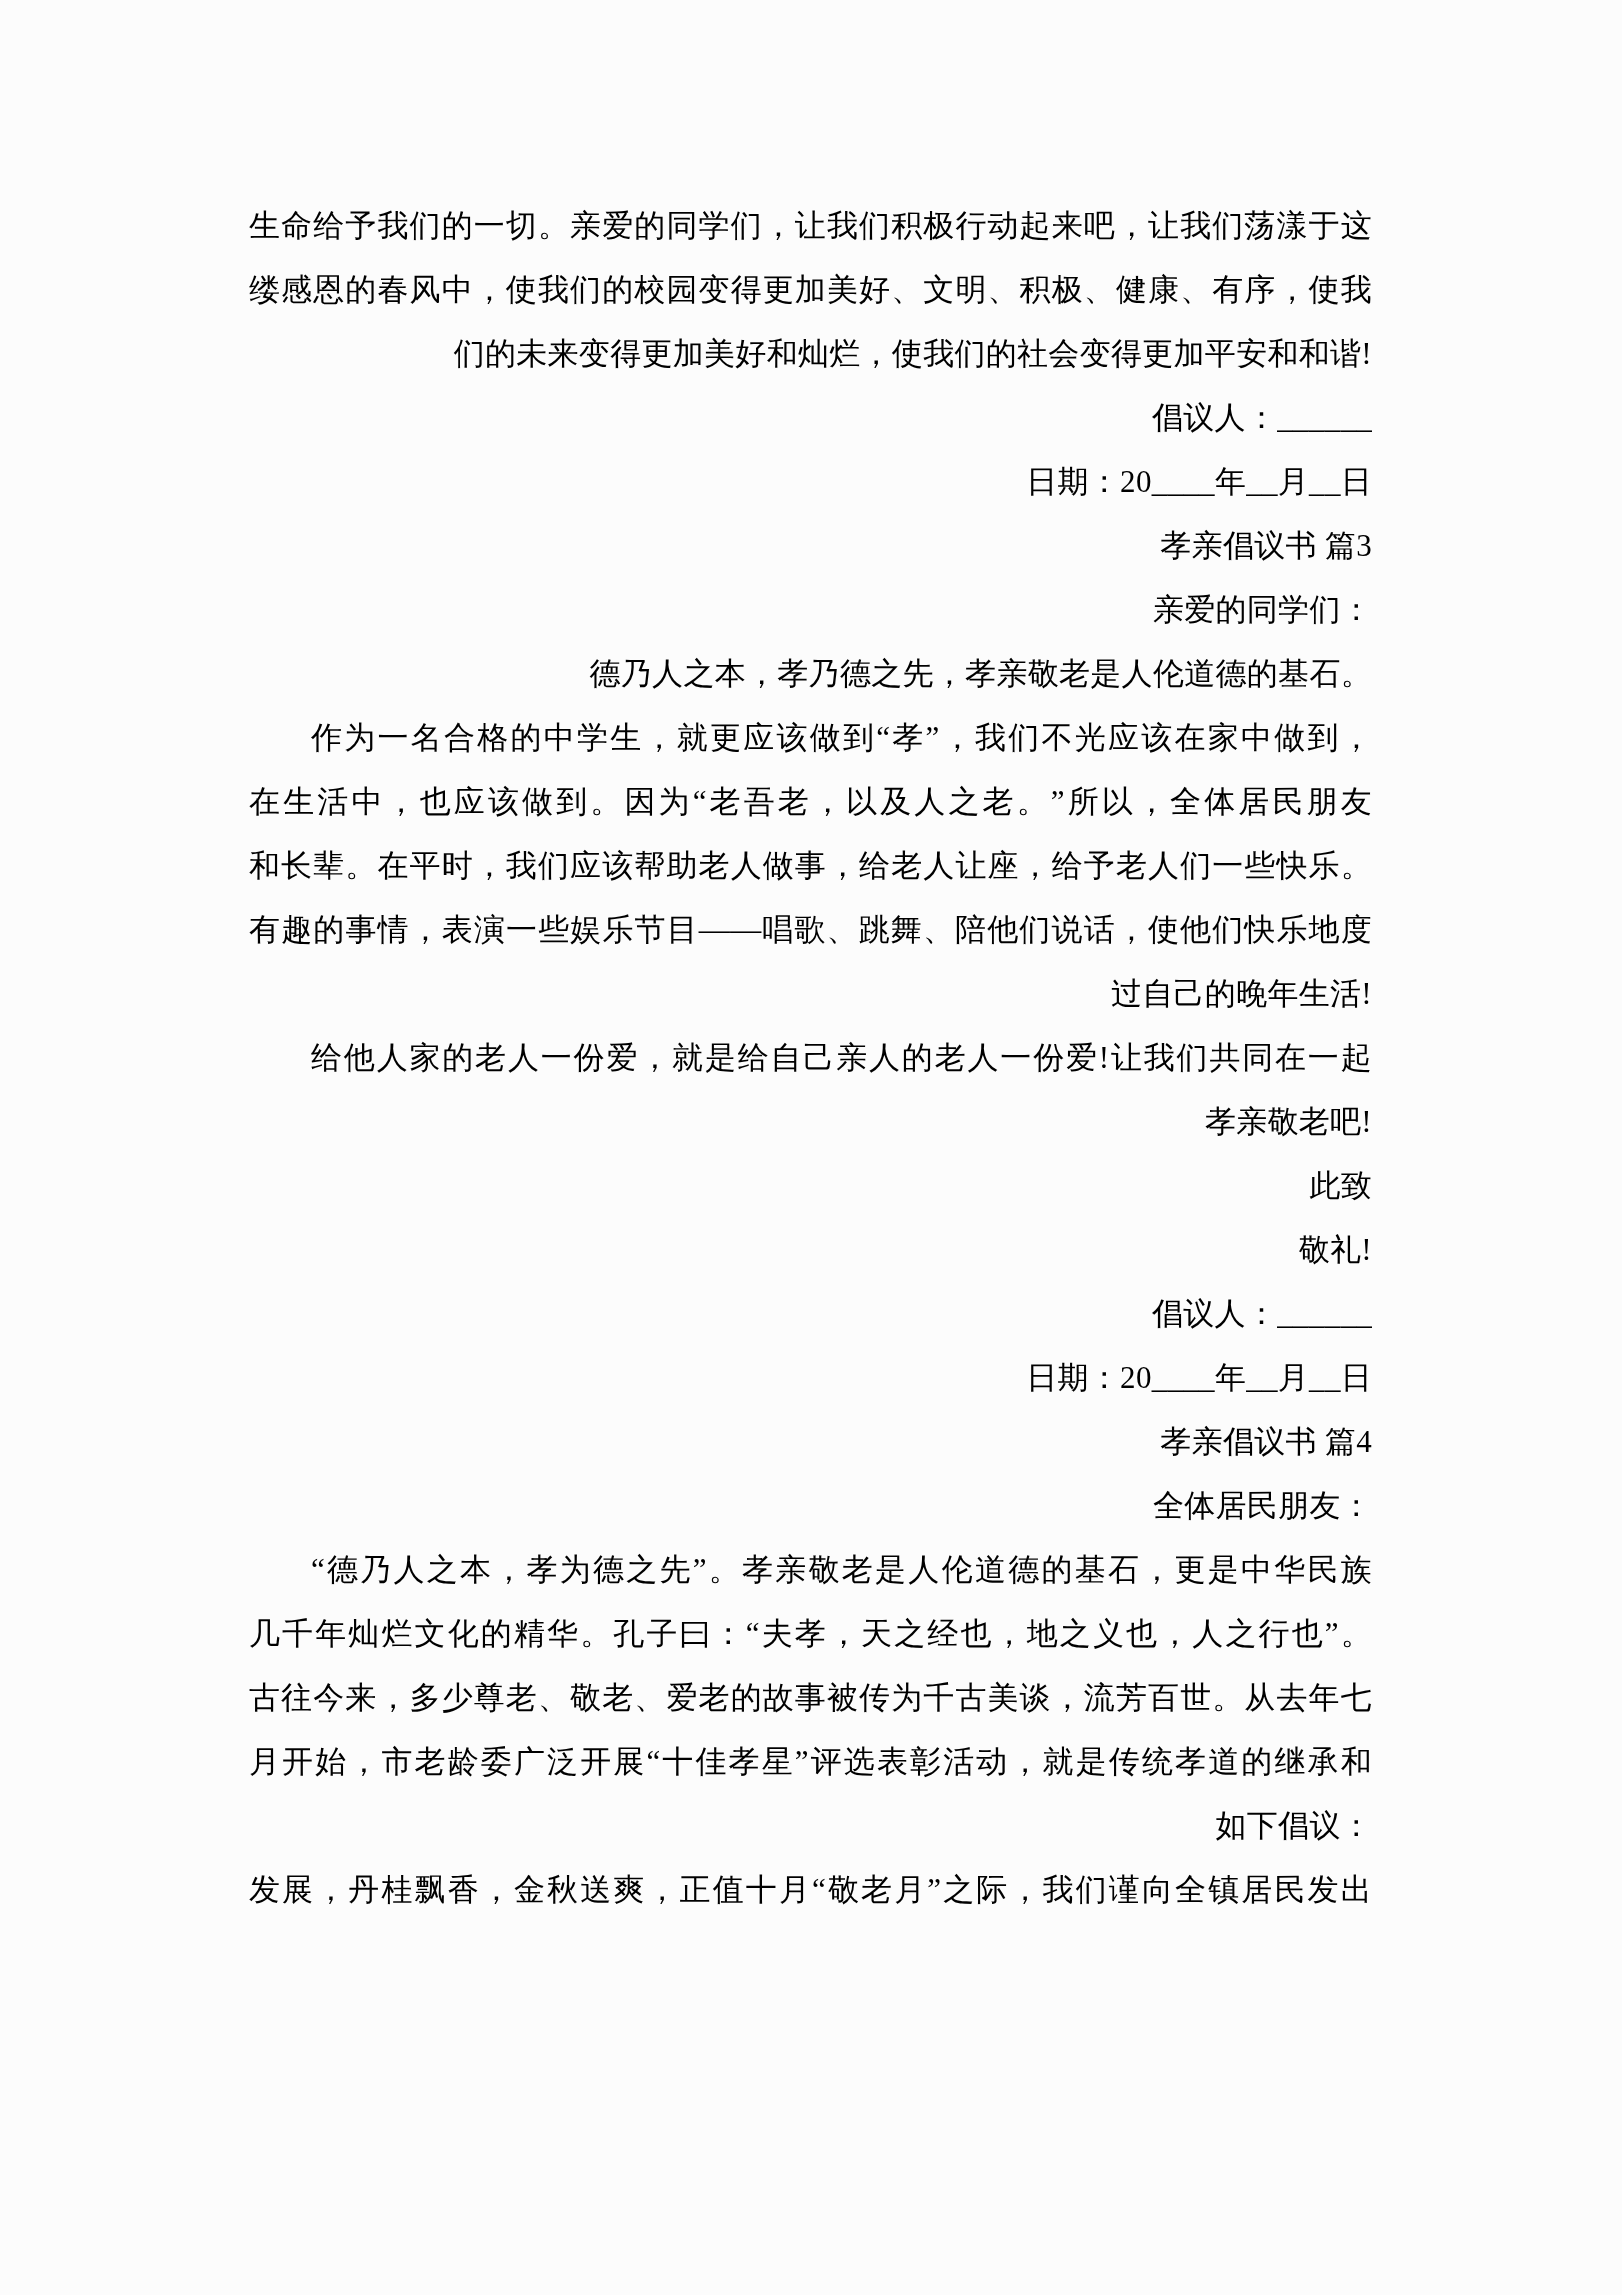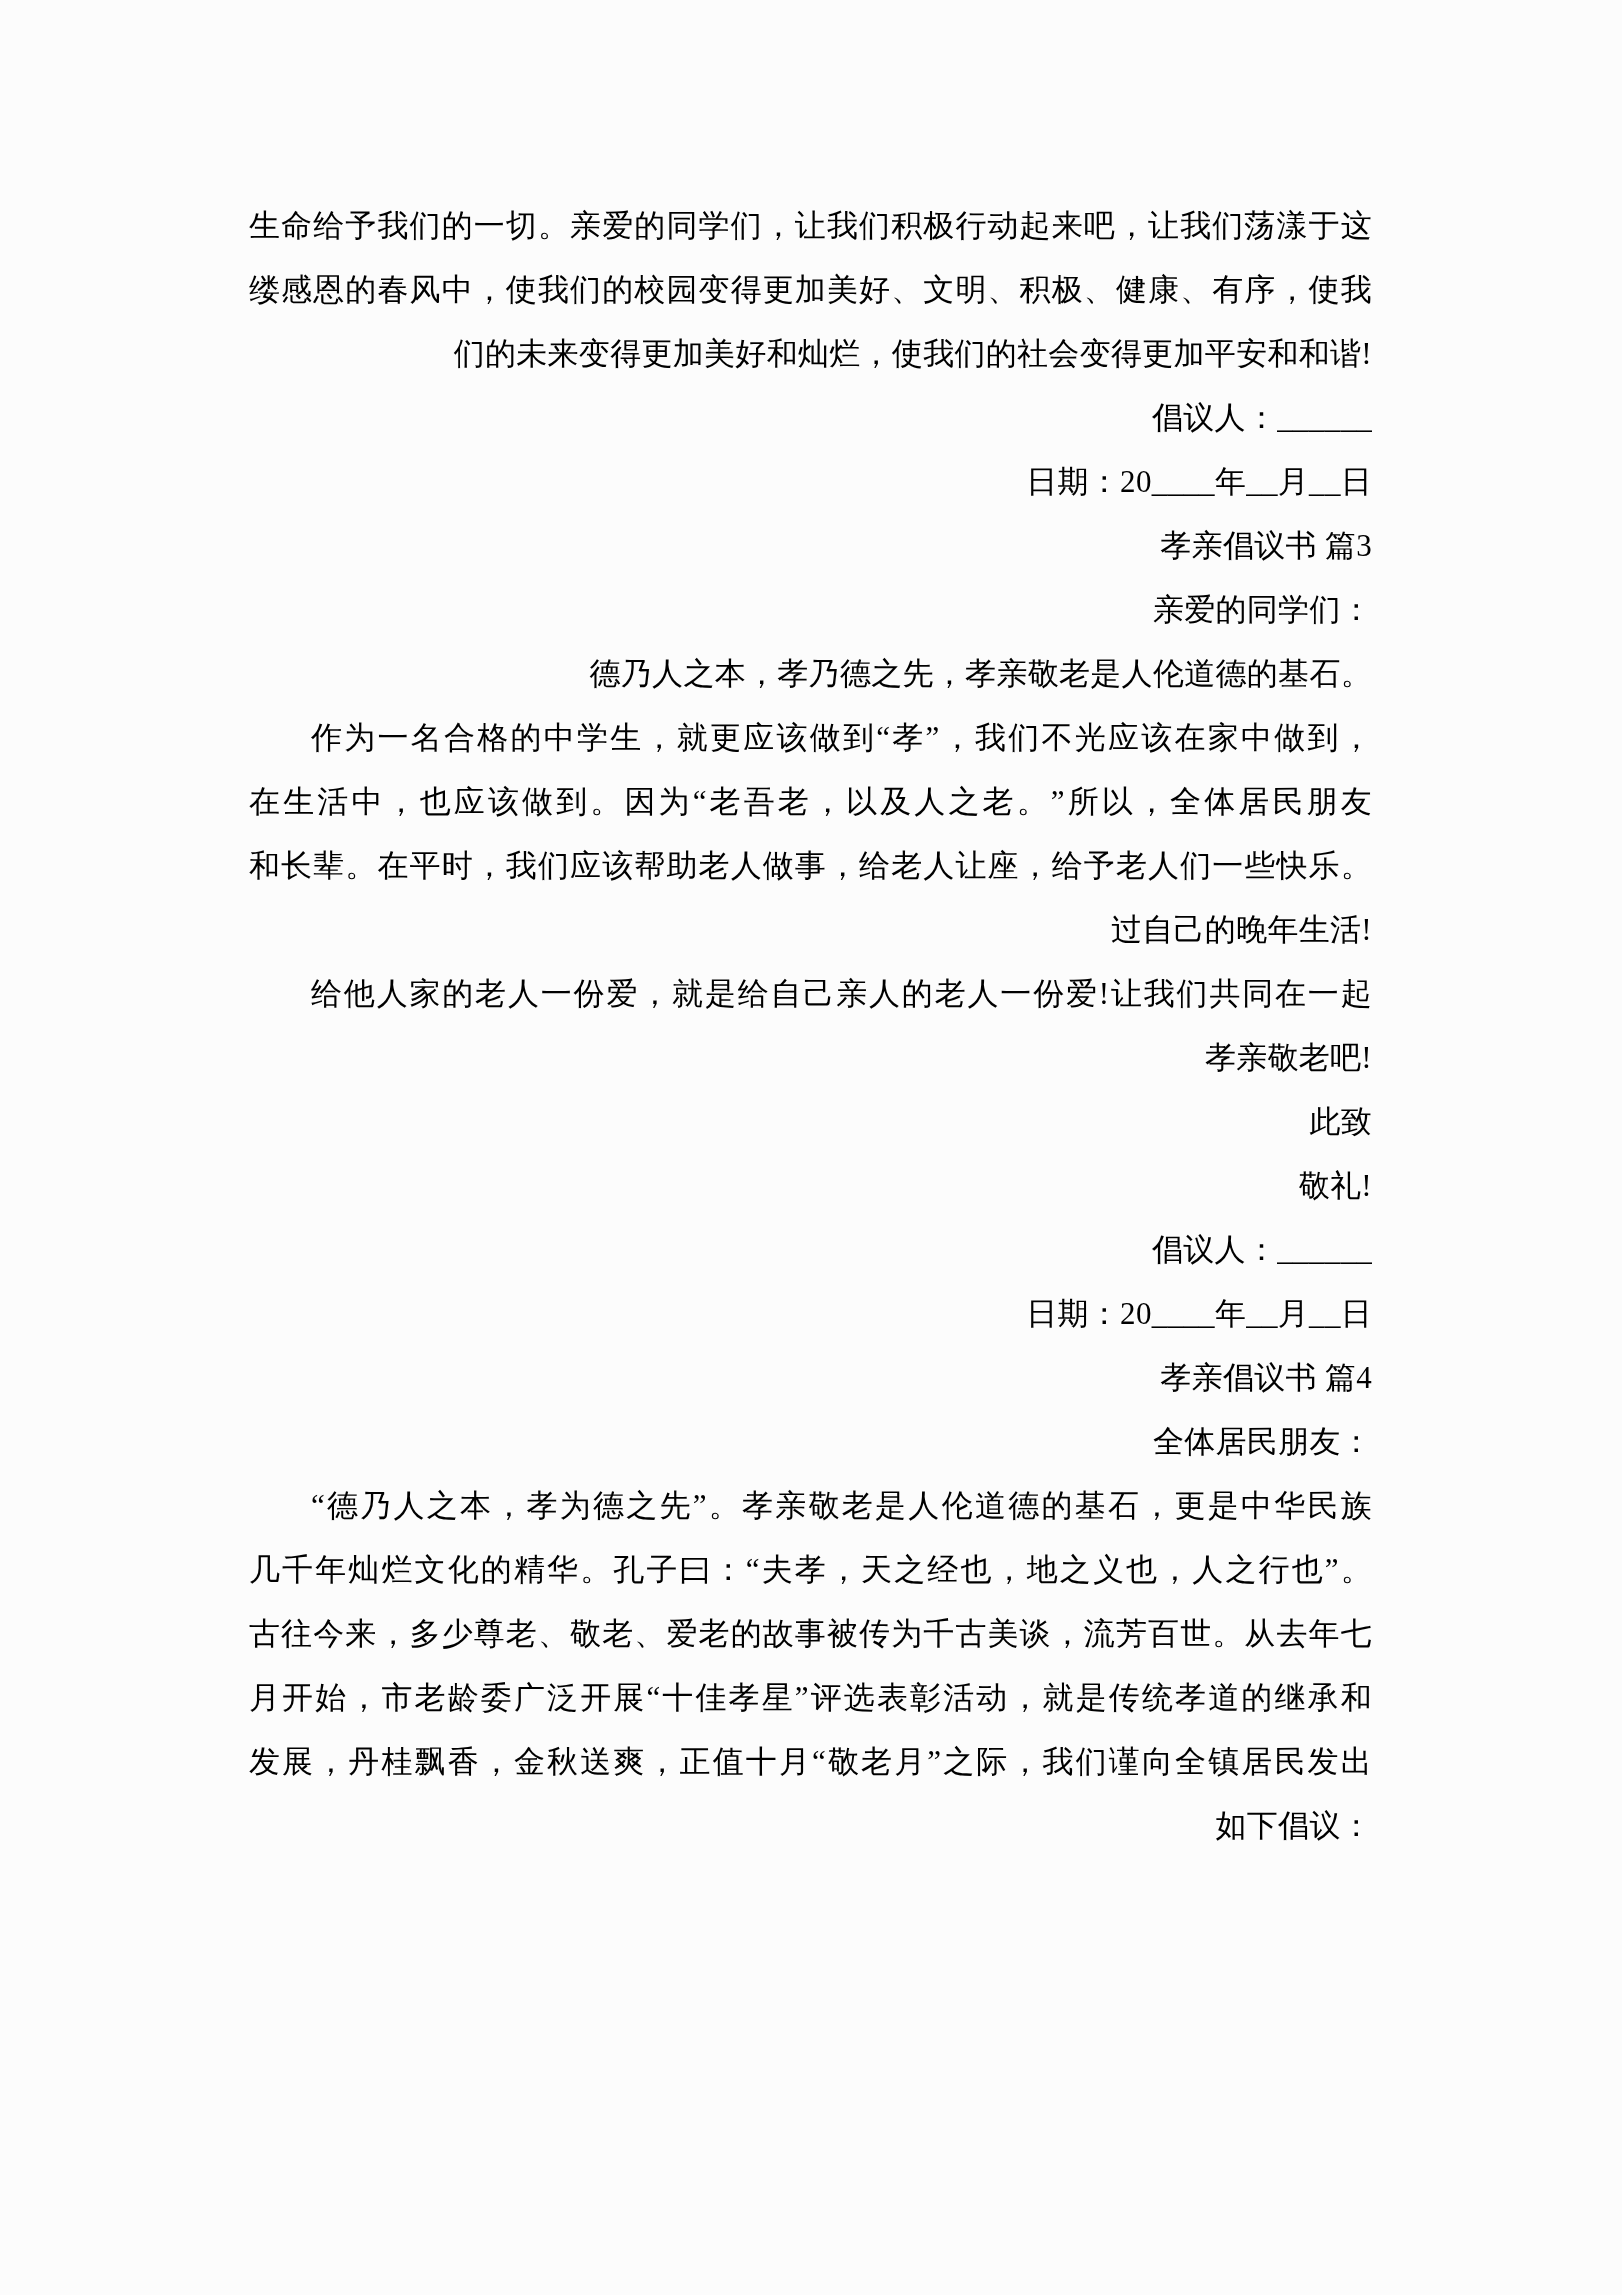--- a/index.html
+++ b/index.html
@@ -47,30 +47,31 @@
       <div class="line fill">缕感恩的春风中，使我们的校园变得更加美好、文明、积极、健康、有序，使我</div>
       <div class="line">们的未来变得更加美好和灿烂，使我们的社会变得更加平安和和谐!</div>
       <div class="line indent">倡议人：______</div>
       <div class="line indent">日期：20____年__月__日</div>
       <div class="line indent">孝亲倡议书 篇3</div>
       <div class="line indent">亲爱的同学们：</div>
       <div class="line indent">德乃人之本，孝乃德之先，孝亲敬老是人伦道德的基石。</div>
       <div class="line indent fill">作为一名合格的中学生，就更应该做到“孝”，我们不光应该在家中做到，</div>
       <div class="line fill">在生活中，也应该做到。因为“老吾老，以及人之老。”所以，全体居民朋友</div>
       <div class="line fill">和长辈。在平时，我们应该帮助老人做事，给老人让座，给予老人们一些快乐。</div>
+      <div class="line fill">有趣的事情，表演一些娱乐节目——唱歌、跳舞、陪他们说话，使他们快乐地度</div>
       <div class="line">过自己的晚年生活!</div>
       <div class="line indent fill">给他人家的老人一份爱，就是给自己亲人的老人一份爱!让我们共同在一起</div>
       <div class="line">孝亲敬老吧!</div>
       <div class="line indent">此致</div>
       <div class="line indent">敬礼!</div>
       <div class="line indent">倡议人：______</div>
       <div class="line indent">日期：20____年__月__日</div>
       <div class="line indent">孝亲倡议书 篇4</div>
       <div class="line indent">全体居民朋友：</div>
       <div class="line indent fill">“德乃人之本，孝为德之先”。孝亲敬老是人伦道德的基石，更是中华民族</div>
       <div class="line fill">几千年灿烂文化的精华。孔子曰：“夫孝，天之经也，地之义也，人之行也”。</div>
       <div class="line fill">古往今来，多少尊老、敬老、爱老的故事被传为千古美谈，流芳百世。从去年七</div>
       <div class="line fill">月开始，市老龄委广泛开展“十佳孝星”评选表彰活动，就是传统孝道的继承和</div>
+      <div class="line">如下倡议：</div>
       <div class="line fill">发展，丹桂飘香，金秋送爽，正值十月“敬老月”之际，我们谨向全镇居民发出</div>
-      <div class="line">如下倡议：</div>
     </div>
 </div>
 
 
 </body></html>

